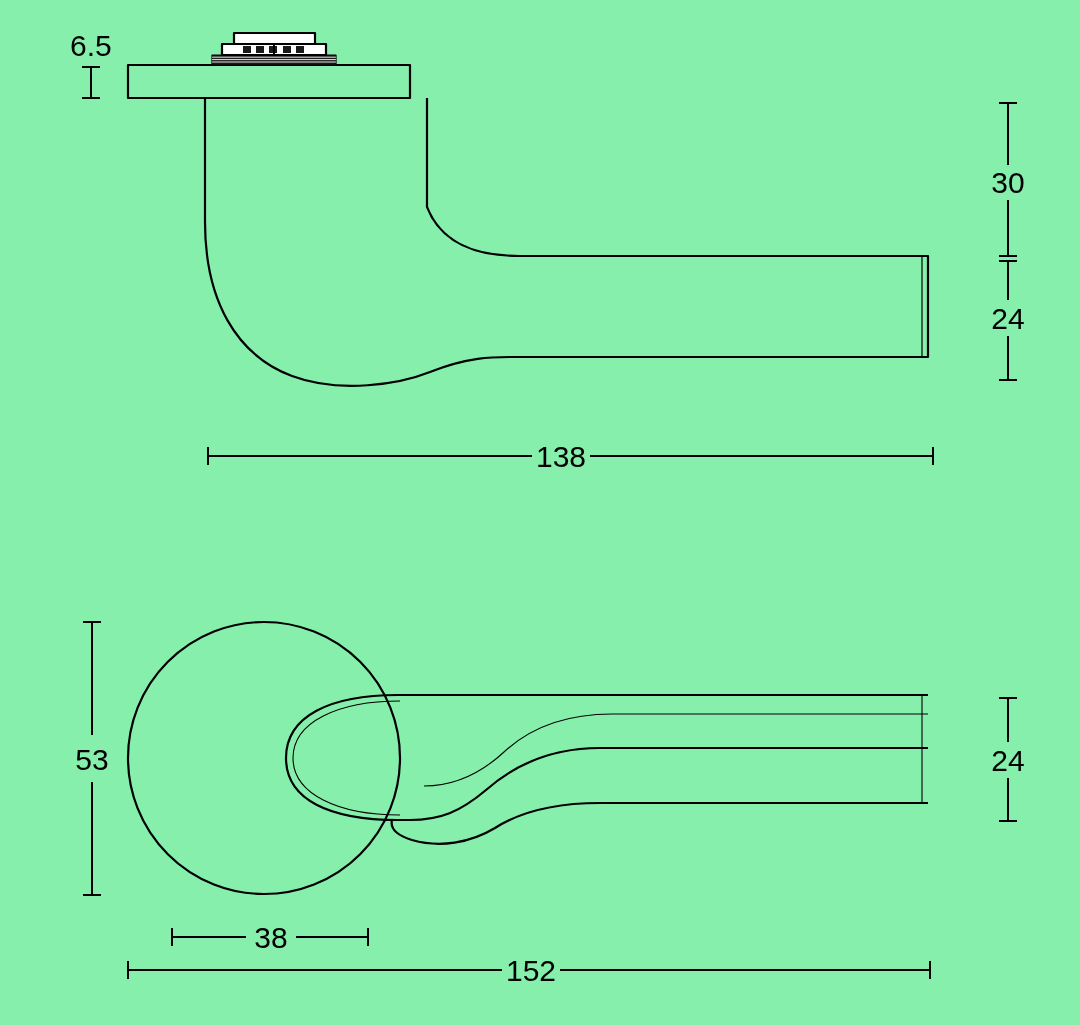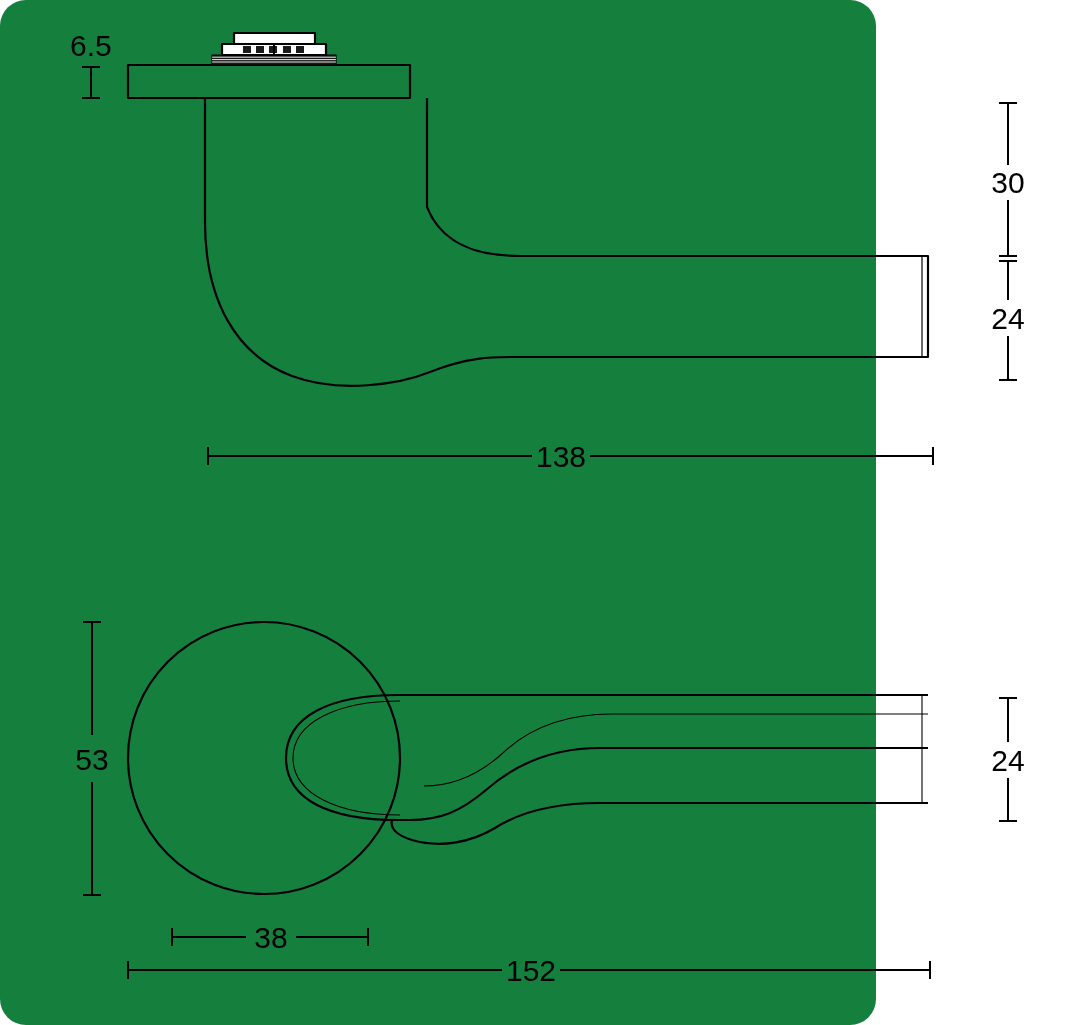--- a/index.html
+++ b/index.html
@@ -8,24 +8,23 @@
     background: #ffffff;
   }
   body {
     font-family: "Liberation Sans", sans-serif;
     width: 1080px;
     height: 1025px;
     overflow: hidden;
   }
   #drawing-root {
     position: relative;
-    width: 876px;
+    width: 1080px;
     height: 1025px;
-    background: #15803d;
-    border-radius: 26px;
+    background: #86efac;
   }
   svg.sheet {
     display: block;
     width: 1080px;
     height: 1025px;
   }
   .dim-text {
     font-family: "Liberation Sans", sans-serif;
     font-size: 30px;
     fill: #000000;

